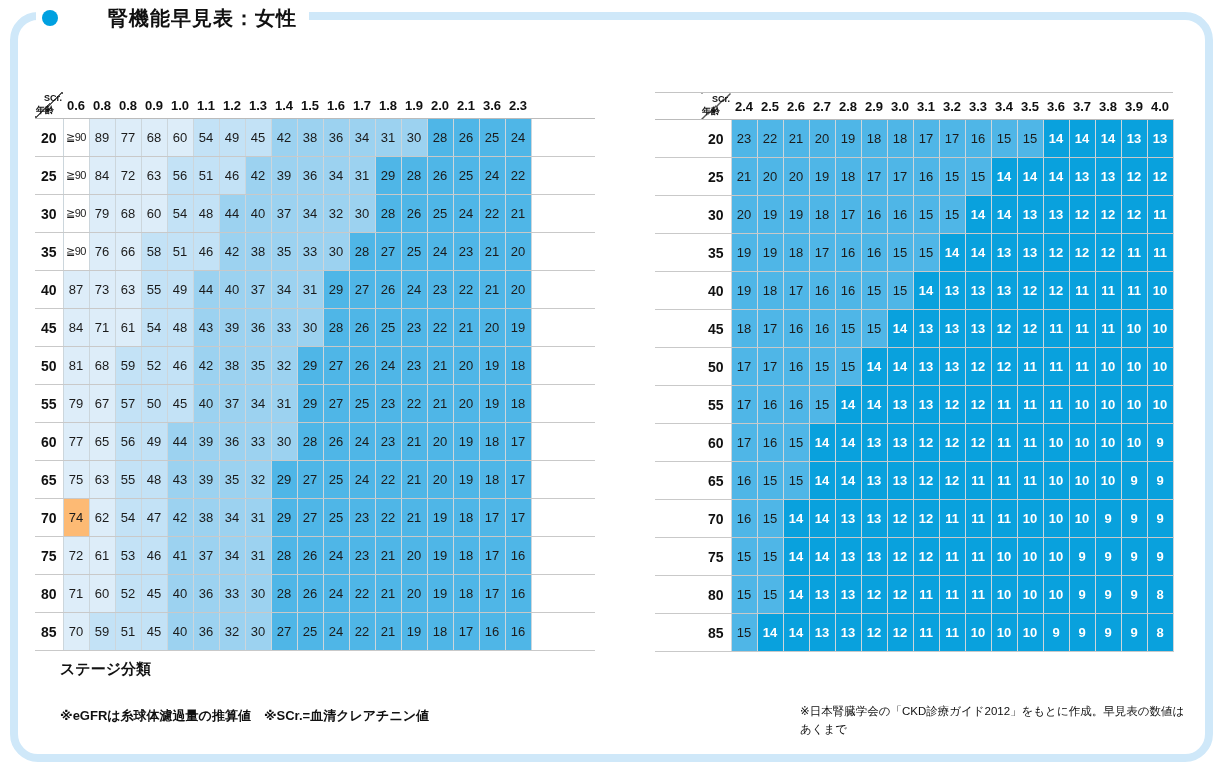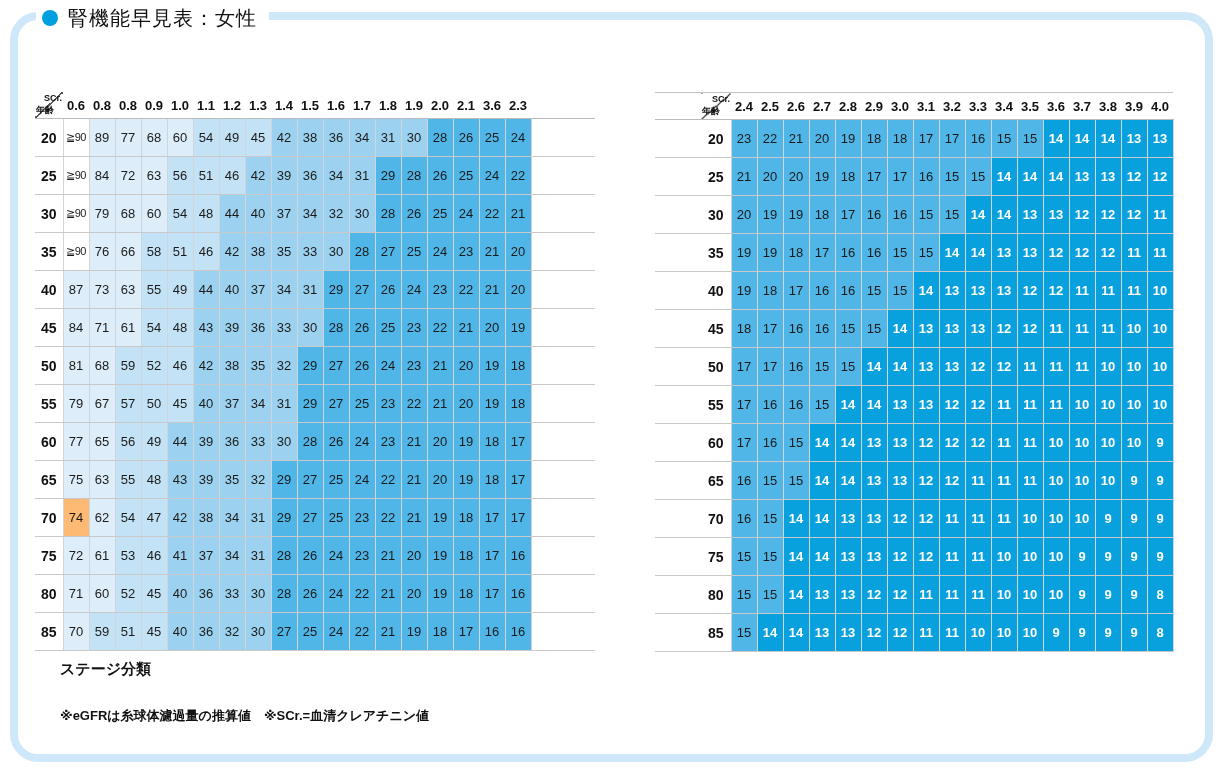--- a/index.html
+++ b/index.html
@@ -10,21 +10,21 @@
   }
   .frame{
     position:absolute;left:10px;top:12px;right:10px;bottom:12px;
     border:8px solid #cfe8f9;border-radius:28px;
   }
   .title-bar{
     position:absolute;left:36px;top:0;height:36px;z-index:2;background:#ffffff;
     display:flex;align-items:center;gap:10px;padding:0 12px 0 6px;
   }
   .dot{width:16px;height:16px;border-radius:50%;background:#00a0e0;flex:0 0 auto;}
-  .title-text{font-size:20px;font-weight:normal;color:#111;letter-spacing:1px;white-space:nowrap;}
+  .title-text{font-size:20px;font-weight:bold;color:#111;letter-spacing:1px;white-space:nowrap;margin-left:40px;}
 
   .table-holder{position:absolute;top:92px;}
   .table-holder.left{left:35px;}
   .table-holder.right{left:655px;}
 
   table.scr{border-collapse:collapse;table-layout:fixed;}
   table.scr th,table.scr td{padding:0;}
   table.scr thead th{
     height:26px;font-size:13px;font-weight:bold;color:#111;text-align:center;
     vertical-align:middle;border-bottom:1px solid #bbb;
@@ -786,13 +786,14 @@
       </tbody>
     </table>
   </div>
 
 <div class="legend">
   <span class="legend-label">ステージ分類</span>
 </div>
 
 <div class="footnote-left">※eGFRは糸球体濾過量の推算値　※SCr.=血清クレアチニン値</div>
 <div class="footnote-right">
+  <div class="line1">※日本腎臓学会の「CKD診療ガイド2012」をもとに作成。早見表の数値はあくまで</div>
 </div>
 
 </body></html>

